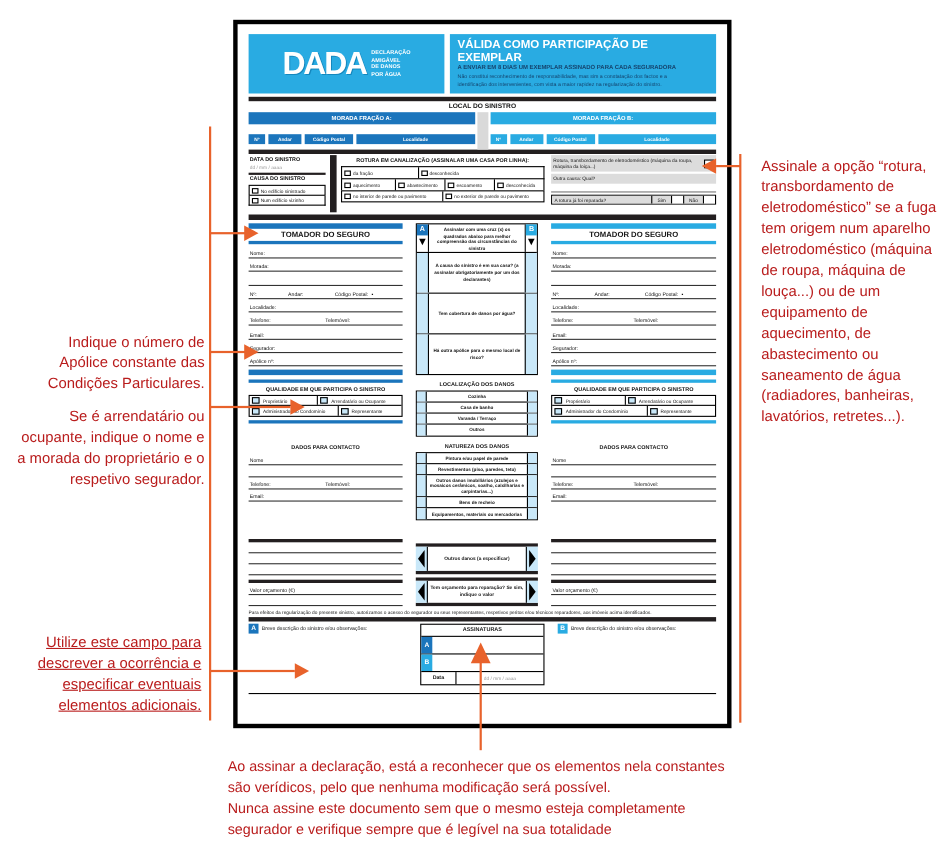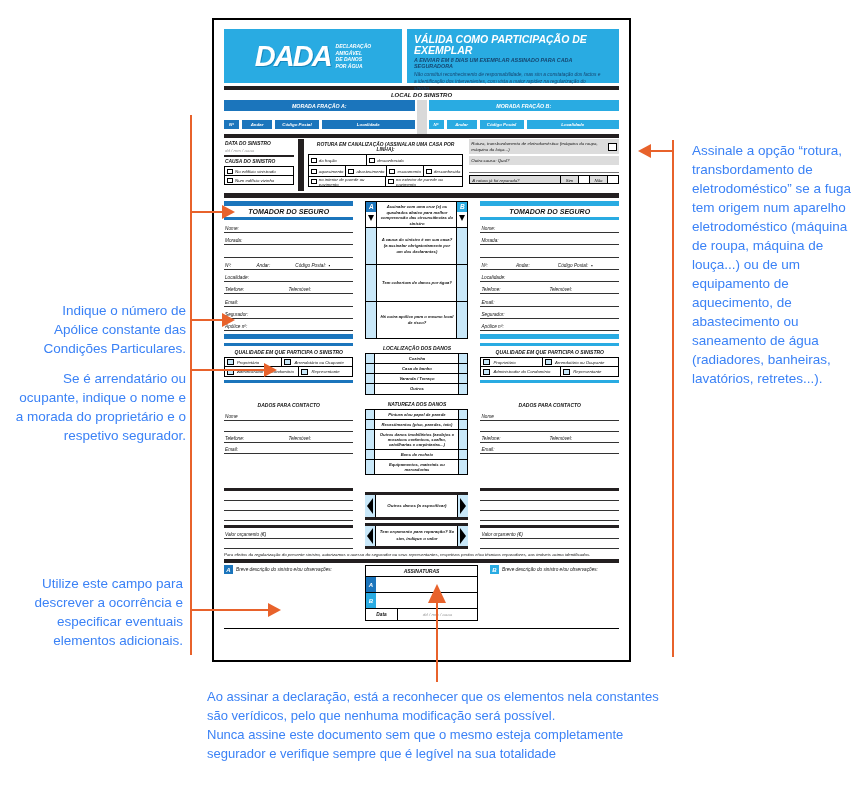--- a/index.html
+++ b/index.html
@@ -1,38 +1,38 @@
 <!DOCTYPE html>
 <html><head>
 <meta charset="utf-8">
 <style>
   html,body{margin:0;padding:0;background:#fff;}
   .canvas{position:relative;width:862px;height:787px;background:#fff;overflow:hidden;font-family:"Liberation Sans",sans-serif;}
 
   
-  .ann{position:absolute;color:#3b82f6;font-size:13.5px;line-height:19px;z-index:3;}
+  .ann{position:absolute;color:#b91c1c;font-size:13.5px;line-height:19px;z-index:3;}
   .ann.r{text-align:right;}
   #ann-left1{left:16px;top:183px;width:170px;}
   #ann-left2{left:16px;top:301px;width:170px;}
   #ann-left3{left:14px;top:369px;width:172px;}
-  #ann-left4{left:19px;top:574px;width:164px;}
+  #ann-left4{left:19px;top:574px;width:164px;text-decoration:underline;}
   #ann-right1{left:692px;top:141px;width:170px;}
   #ann-bottom{left:207px;top:687px;width:470px;font-size:13px;}
 
   
   .conn{position:absolute;background:#E8622B;z-index:10;}
   .arr{position:absolute;width:0;height:0;z-index:10;}
   .arr-r{border-left:13px solid #E8622B;border-top:7px solid transparent;border-bottom:7px solid transparent;}
   .arr-l{border-right:13px solid #E8622B;border-top:7px solid transparent;border-bottom:7px solid transparent;}
   .arr-u{border-bottom:19px solid #E8622B;border-left:9px solid transparent;border-right:9px solid transparent;}
 
   
-  #form-page{position:absolute;left:212px;top:18px;width:419px;height:644px;background:#fff;
-    border:2px solid #000000;box-sizing:border-box;padding:9px 10px;overflow:hidden;
-    font-size:5px;color:#141414;z-index:1;font-style:italic;}
+  #form-page{position:absolute;left:212px;top:18px;width:453px;height:644px;background:#fff;
+    border:4px solid #000000;box-sizing:border-box;padding:9px 10px;overflow:hidden;
+    font-size:5px;color:#141414;z-index:1;}
   #form-page *{box-sizing:border-box;}
   .hbar{height:4px;background:#231F20;}
 
   
   .hdr{display:flex;gap:5px;height:54px;}
   .logo-box{width:178px;background:#29ABE2;display:flex;align-items:center;justify-content:center;gap:5px;}
   .logo-word{color:#fff;font-weight:bold;font-size:29px;letter-spacing:-2px;text-shadow:1px 1px 0 #1587bd;}
   .logo-tag{color:#fff;font-size:5px;font-weight:bold;line-height:1.3;}
   .title-box{flex:1;background:#29ABE2;padding:5px 7px 4px;color:#fff;}
   .tb-title{font-size:10.5px;font-weight:bold;line-height:1.05;}

